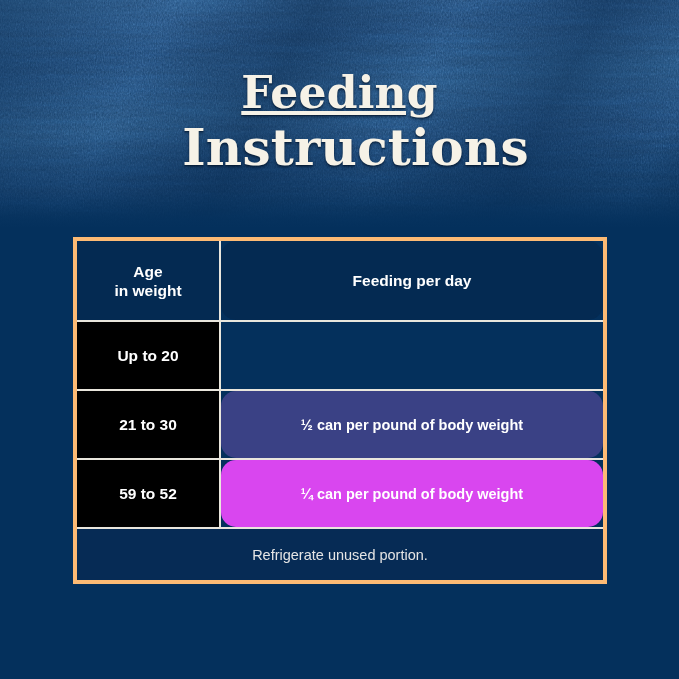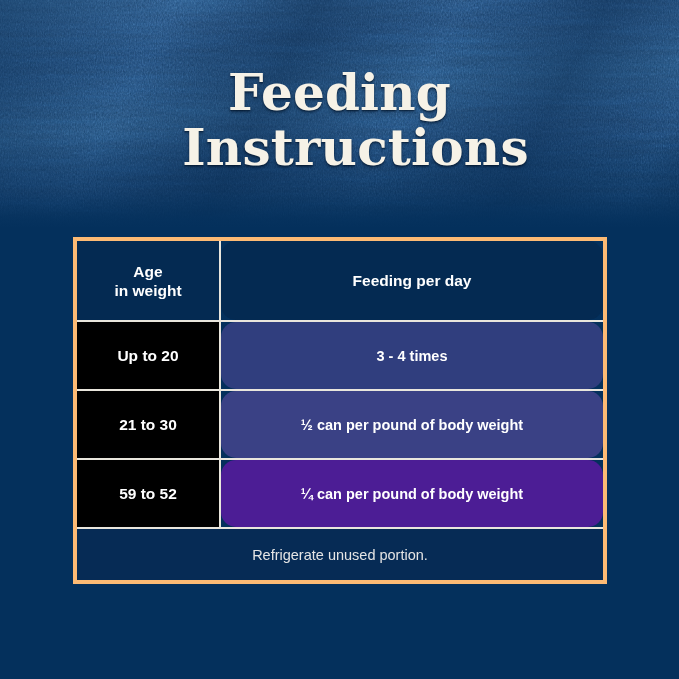--- a/index.html
+++ b/index.html
@@ -67,21 +67,21 @@
   }
   .title-line {
     font-family:"DejaVu Serif", serif;
     font-weight:700;
     color:#f6f2e7;
     letter-spacing:0.2px;
     text-shadow:
       0 2px 3px rgba(2,18,38,0.55),
       0 1px 1px rgba(2,18,38,0.45);
   }
-  .title-line.l1 { font-size:50px; line-height:54px; }
+  .title-line.l1 { font-size:44px; line-height:54px;text-decoration:underline; }
   .title-line.l2 { font-size:50px; line-height:56px;padding-left:32px; }
 
   
   .table {
     position:absolute;
     left:73px; top:237px;
     width:534px;
     border:4px solid #fdba74;
     z-index:3;
   }
@@ -129,21 +129,21 @@
     font-weight:700;
     font-size:15.5px;
   }
   .row-data .cell-feed {
     height:67px;
     font-weight:700;
     font-size:14.5px;
   }
   .row-data.r1 .cell-feed { background:#303e7e; }
   .row-data.r2 .cell-feed { background:#3a4185; }
-  .row-data.r3 .cell-feed { background:#4c1d95; }
+  .row-data.r3 .cell-feed { background:#d946ef; }
 
   
   .row-foot .cell-note {
     width:100%;
     height:51px;
     background:#062b55;
     display:flex;
     align-items:center;
     justify-content:center;
     color:#e5e5e5;
@@ -202,21 +202,20 @@
         <div>
           <div>Age</div>
           <div>in weight</div>
         </div>
       </div>
       <div class="cell-feed">Feeding per day</div>
     </div>
 
     <div class="row row-data r1">
       <div class="cell-age">Up to 20</div>
-      <div class="cell-feed">3 - 4 times</div>
     </div>
 
     <div class="row row-data r2">
       <div class="cell-age">21 to 30</div>
       <div class="cell-feed">½ can per pound of body weight</div>
     </div>
 
     <div class="row row-data r3">
       <div class="cell-age">59 to 52</div>
       <div class="cell-feed">¼ can per pound of body weight</div>

